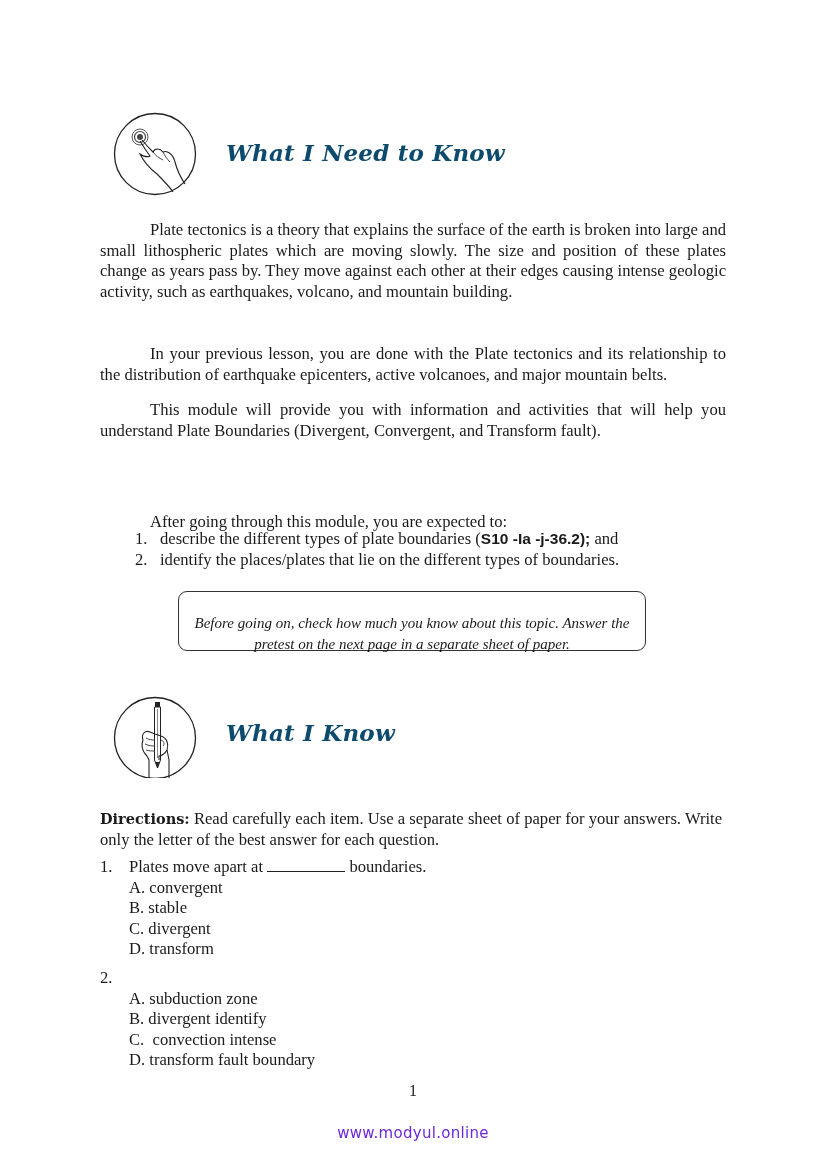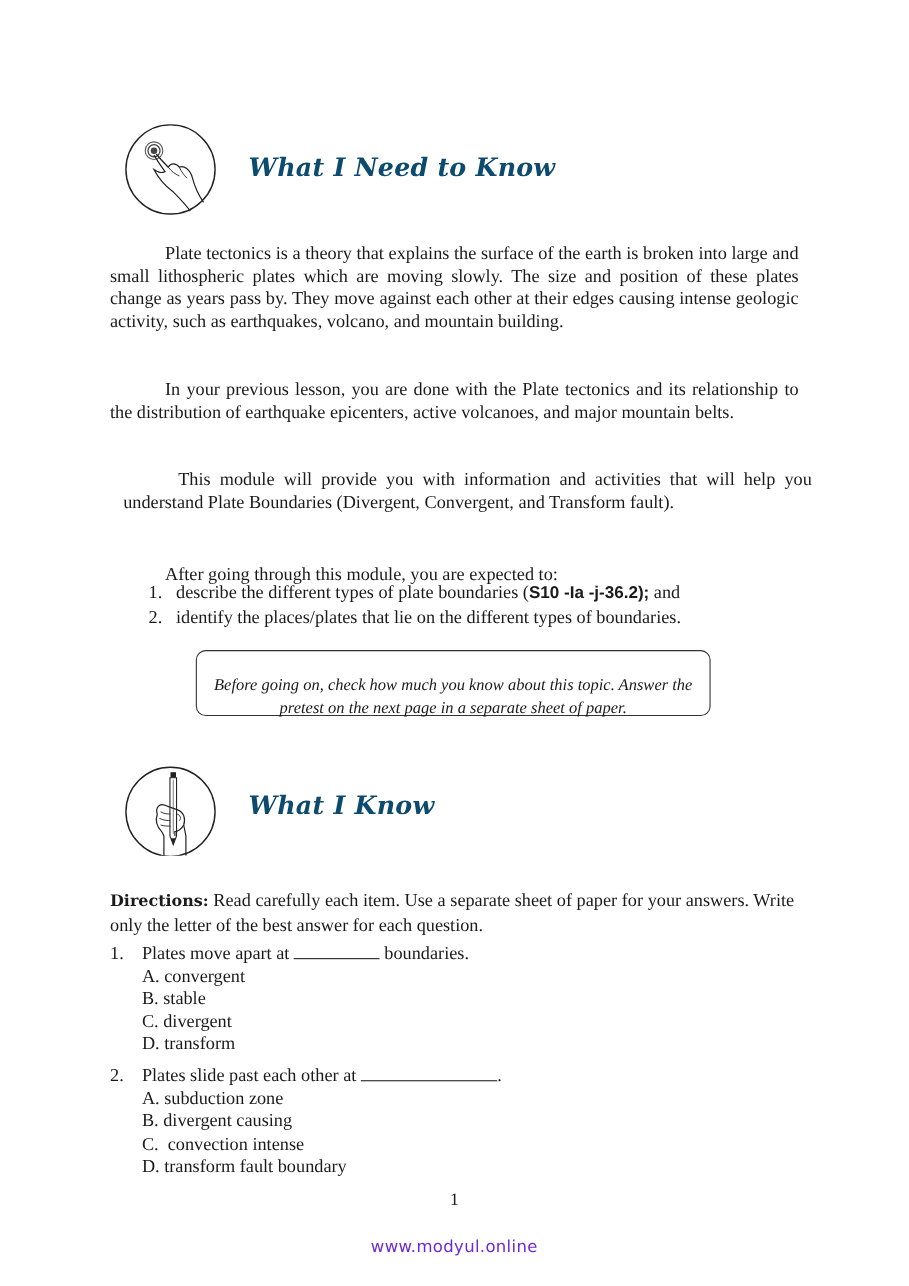--- a/index.html
+++ b/index.html
@@ -49,21 +49,21 @@
   <circle cx="27" cy="25" r="3" fill="#444"></circle>
   <path d="M29 28 C 34 34, 38 38, 40 40 C 42 36, 47 36, 50 40 C 54 38, 60 42, 62 50 C 64 58, 68 66, 72 72" fill="none" stroke="#222" stroke-width="1.1"></path>
   <path d="M27 29 C 30 34, 34 40, 37 44 C 33 46, 30 44, 27 42 C 30 48, 36 56, 44 62 C 50 68, 56 74, 60 80" fill="none" stroke="#222" stroke-width="1.1"></path>
   <path d="M40 40 C 43 44, 46 46, 50 48" fill="none" stroke="#333" stroke-width="0.9"></path>
   <path d="M50 40 C 52 44, 54 47, 57 50" fill="none" stroke="#333" stroke-width="0.9"></path>
 </svg>
 <div class="section-title" style="left:226px; top:139px;">What I Need to Know</div>
 
 <div class="para indent" style="top:220px;">Plate tectonics is a theory that explains the surface of the earth is broken into large and small lithospheric plates which are moving slowly. The size and position of these plates change as years pass by. They move against each other at their edges causing intense geologic activity, such as earthquakes, volcano, and mountain building.</div>
 <div class="para indent" style="top:344px;">In your previous lesson, you are done with the Plate tectonics and its relationship to the distribution of earthquake epicenters, active volcanoes, and major mountain belts.</div>
-<div class="para indent" style="top:426px;margin-left:12px;">This module will provide you with information and activities that will help you understand Plate Boundaries (Divergent, Convergent, and Transform fault).</div>
+<div class="para indent" style="top:400px;">This module will provide you with information and activities that will help you understand Plate Boundaries (Divergent, Convergent, and Transform fault).</div>
 <div class="para indent" style="top:512px;">After going through this module, you are expected to:</div>
 
 <div class="obj-list" style="top:528px;">
   <div class="obj-item">
     <span class="obj-num">1.</span>
     <span>
       <span>describe the different types of plate boundaries (</span><span class="code">S10 -Ia -j-36.2);</span><span> and</span>
     </span>
   </div>
   <div class="obj-item">
@@ -103,22 +103,21 @@
   </div>
   <div class="q-choice">A. convergent</div>
   <div class="q-choice">B. stable</div>
   <div class="q-choice">C. divergent</div>
   <div class="q-choice">D. transform</div>
 </div>
 
 <div class="question" style="top:968px;">
   <div class="q-stem">
     <span class="q-num">2.</span>
-    <span><span>Plates slide past each other at </span><span class="blank" style="width:124px;"></span><span>.</span></span>
   </div>
   <div class="q-choice">A. subduction zone</div>
-  <div class="q-choice">B. divergent causing</div>
+  <div class="q-choice">B. divergent identify</div>
   <div class="q-choice" style="white-space:pre;">C.  convection intense</div>
   <div class="q-choice">D. transform fault boundary</div>
 </div>
 
 <div class="page-number">1</div>
 <div class="watermark">www.modyul.online</div>
 
 </body></html>

